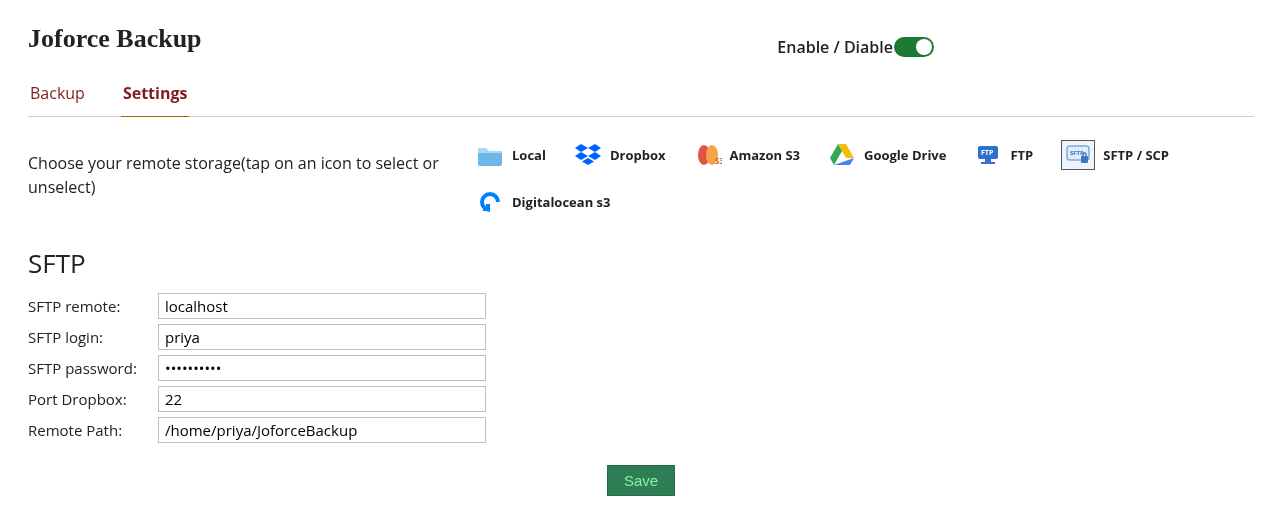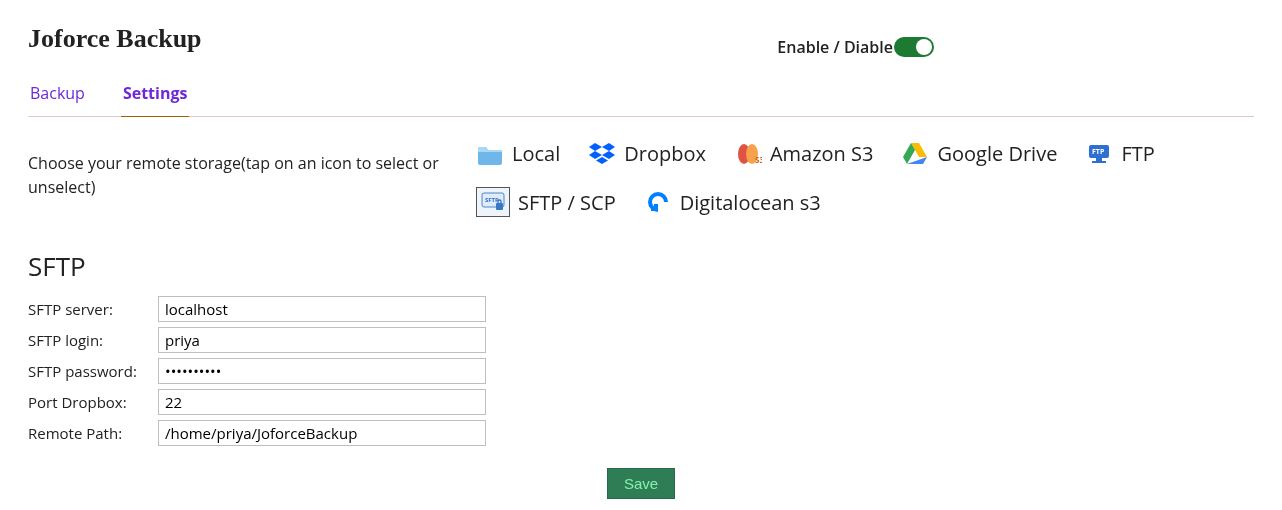--- a/index.html
+++ b/index.html
@@ -55,21 +55,21 @@
   .tabs {
     display: flex;
     gap: 34px;
     border-bottom: 1px solid #e1c7c7;
     margin-top: 10px;
   }
   .tab {
     font-size: 16px;
     padding: 6px 2px 12px 2px;
     cursor: pointer;
-    color: #6d28d9;
+    color: #7f1d1d;
   }
   .tab.active {
     border-bottom: 1px solid #a16207;
     font-weight: 700;
     margin-bottom: -1px;
   }
   .storage-row {
     display: flex;
     align-items: flex-start;
     padding-top: 20px;
@@ -102,22 +102,22 @@
     padding: 2px;
   }
   .icon-box {
     width: 28px;
     height: 24px;
     display: flex;
     align-items: center;
     justify-content: center;
   }
   .storage-opt .label {
-    font-weight: 400;
-    font-size: 20px;
+    font-weight: 700;
+    font-size: 13px;
   }
   .section-title {
     font-size: 26px;
     font-weight: 500;
     margin: 28px 0 12px 0;
   }
   .form-row {
     display: flex;
     align-items: center;
     margin: 5px 0;
@@ -253,21 +253,21 @@
         </span>
         <span class="label">Digitalocean s3</span>
       </div>
 
     </div>
   </div>
 
   <div class="section-title">SFTP</div>
 
   <div class="form-row">
-    <div class="form-label">SFTP server:</div>
+    <div class="form-label">SFTP remote:</div>
     <input class="form-input" type="text" value="localhost" style="">
   </div>
   <div class="form-row">
     <div class="form-label">SFTP login:</div>
     <input class="form-input" type="text" value="priya" style="">
   </div>
   <div class="form-row">
     <div class="form-label">SFTP password:</div>
     <input class="form-input" type="text" value="••••••••••" style="">
   </div>

